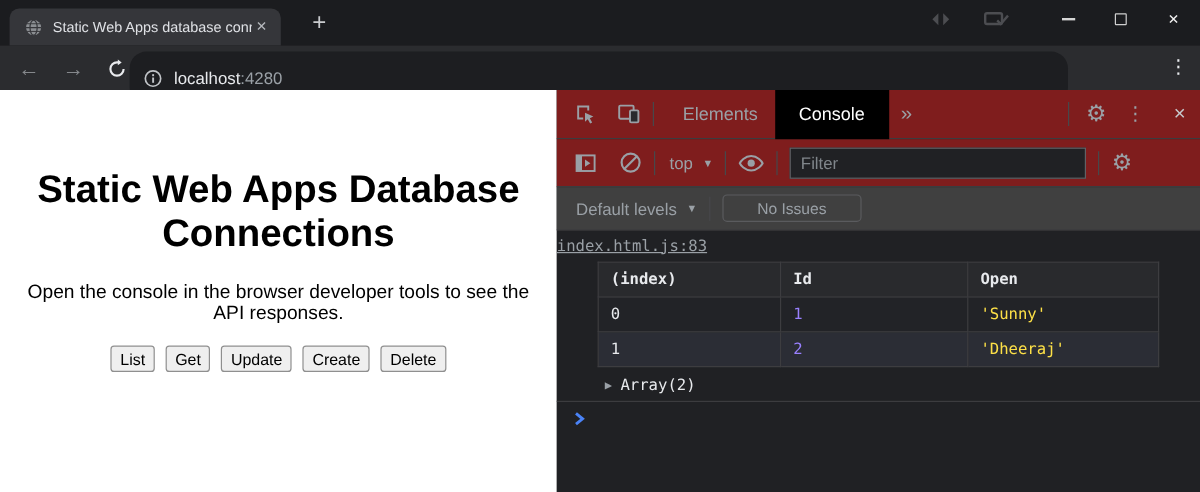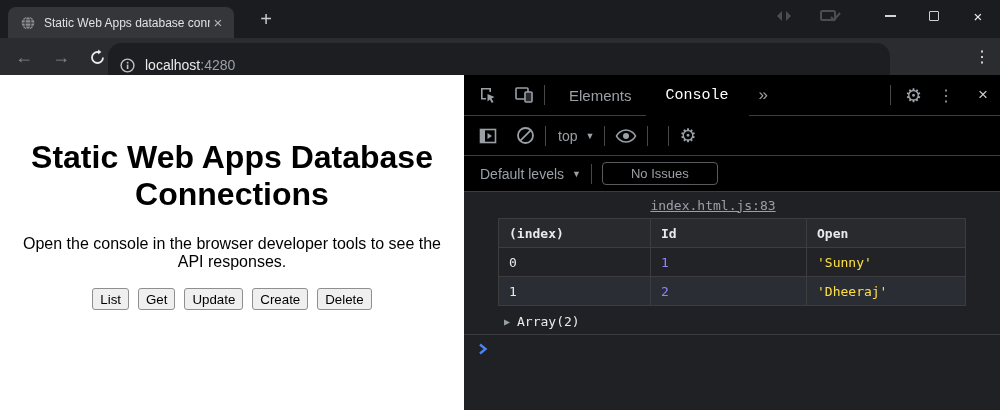--- a/index.html
+++ b/index.html
@@ -31,41 +31,41 @@
   
   .content { position:absolute; top:75px; left:0; width:1000px; height:335px; }
   .page { position:absolute; left:0; top:0; width:464px; height:335px; background:#ffffff; }
   .page h1 { margin-top:64px; text-align:center; font-size:32px; line-height:37px; font-weight:bold; color:#000; }
   .page p { margin:22px auto 0; max-width:432px; text-align:center; font-size:16px; line-height:18px; color:#000; }
   .btn-row { margin-top:17px; display:flex; justify-content:center; gap:9px; }
   .btn-row button { font-family:"Liberation Sans", sans-serif; font-size:13.3px; color:#000; background:#efefef; border:1px solid #8f8f8f; border-radius:3px; padding:2px 7px; height:22px; }
 
   
   .devtools { position:absolute; left:464px; top:0; width:536px; height:335px; background:#202124; color:#9aa0a6; }
-  .dt-row { border-bottom:1px solid #3c3c3f; background:#000000; display:flex; align-items:center; }
+  .dt-row { border-bottom:1px solid #3c3c3f; background:#7f1d1d; display:flex; align-items:center; }
   .dt-tabbar { height:41px; }
   .dt-toolbar { height:40px; }
-  .dt-levels { height:36px; background:#000000; }
+  .dt-levels { height:36px; background:#404040; }
   .dt-icn { display:flex; align-items:center; justify-content:center; }
   .vdiv { width:1px; height:20px; background:#47484b; margin:0 10px; }
   .dt-tab { font-size:15px; padding:0 6px; height:41px; display:flex; align-items:center; color:#9aa0a6; }
-  .dt-tab.active { background:#000; color:#fff; padding:0 20px;font-family:Liberation Mono, monospace; }
+  .dt-tab.active { background:#000; color:#fff; padding:0 20px; }
   .more-tabs { font-size:17px; padding:0 10px; }
   .gear { font-size:19px; color:#9aa0a6; }
   .dots3 { font-size:16px; color:#9aa0a6; padding:0 12px; }
   .dt-x { font-size:17px; color:#c7cacd; padding:0 12px; }
   .spacer { flex:1; }
   .ctx { font-size:14px; color:#9aa0a6; margin:0 4px 0 2px; }
   .caret { font-size:9px; color:#9aa0a6; margin-left:4px; }
   .filter { width:247px; height:26px; background:#202124; border:1px solid #606165; color:#c7cacd; font-size:14px; padding:0 8px; outline:none; }
   .filter::placeholder { color:#80868b; }
   .issues-pill { border:1px solid #5a5b5e; border-radius:4px; padding:3px 28px; font-size:13px; color:#9aa0a6; }
 
   .console-out { font-family:"DejaVu Sans Mono", monospace; font-size:13px; }
-  .src-row { height:26px; display:flex; justify-content:center; align-items:center; padding-right:38px; }
+  .src-row { height:26px; display:flex; justify-content:flex-start; align-items:center; padding-right:38px; }
   .src-link { color:#9aa0a6; text-decoration:underline; }
   .ctable { margin-left:34px; width:467px; border-collapse:collapse; table-layout:fixed; }
   .ctable th, .ctable td { border:1px solid #3d3d40; padding:5px 0 5px 10px; text-align:left; font-size:13px; font-weight:normal; height:29px; }
   .ctable th { background:#292a2d; color:#e8eaed; font-weight:bold; }
   .row-even td { background:#222327; }
   .row-odd td { background:#2b2d35; }
   .cell-index { color:#e8eaed; width:152px; }
   .cell-num { color:#9980ff; width:156px; }
   .cell-str { color:#fde047; width:159px; }
   .array-row { height:27px; display:flex; align-items:center; padding-left:40px; border-bottom:1px solid #3c3c3f; margin-top:2px; }
@@ -199,20 +199,21 @@
         <span class="ctx">top</span>
         <span class="caret">▼</span>
         <span class="vdiv"></span>
         <span class="dt-icn">
           <svg width="22" height="16" viewBox="0 0 22 16">
               <path d="M11 2 C5.5 2 2.2 6.5 1.5 8 C2.2 9.5 5.5 14 11 14 C16.5 14 19.8 9.5 20.5 8 C19.8 6.5 16.5 2 11 2 Z" fill="none" stroke="#9aa0a6" stroke-width="1.7"></path>
               <circle cx="11" cy="8" r="3" fill="#9aa0a6"></circle>
             </svg>
         </span>
         <span class="vdiv"></span>
+        <input class="filter" type="text" placeholder="Filter" style="">
         <span class="vdiv"></span>
         <span class="gear">⚙</span>
       </div>
 
       <div class="dt-row dt-levels">
         <span class="ctx" style="margin-left:16px;font-size:14px;">Default levels</span>
         <span class="caret">▼</span>
         <span class="vdiv"></span>
         <span class="issues-pill">No Issues</span>
       </div>

